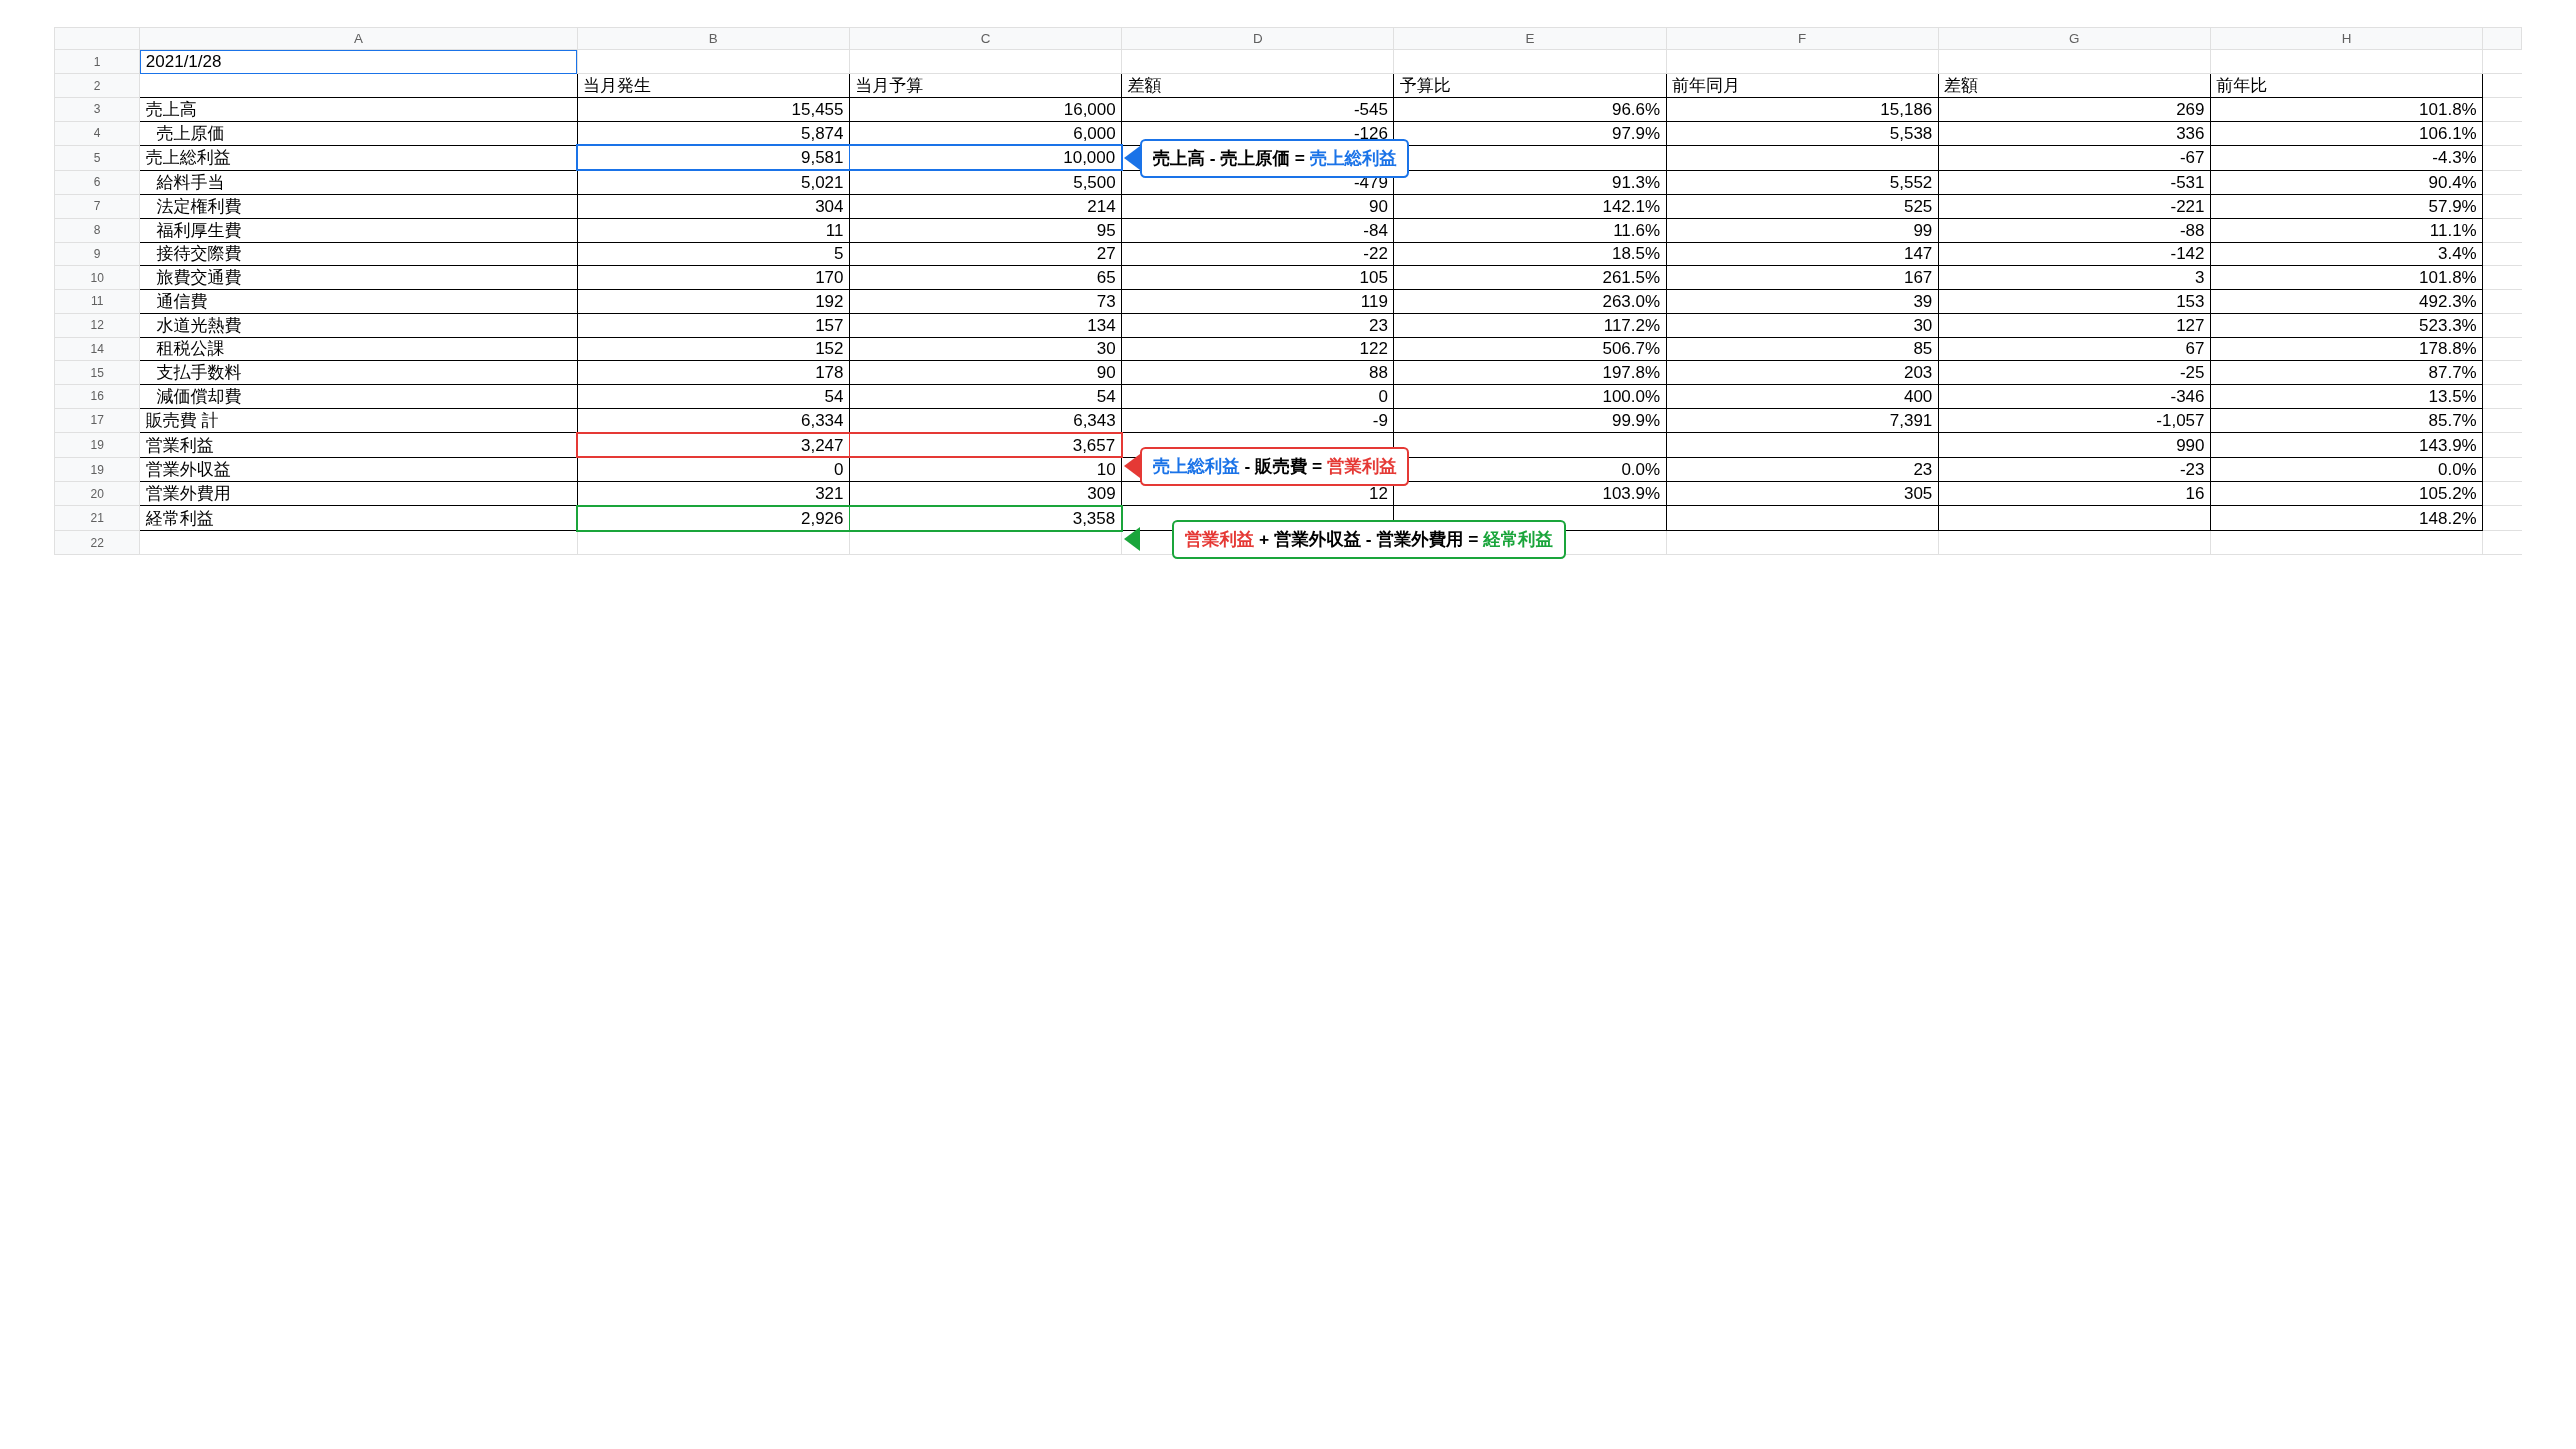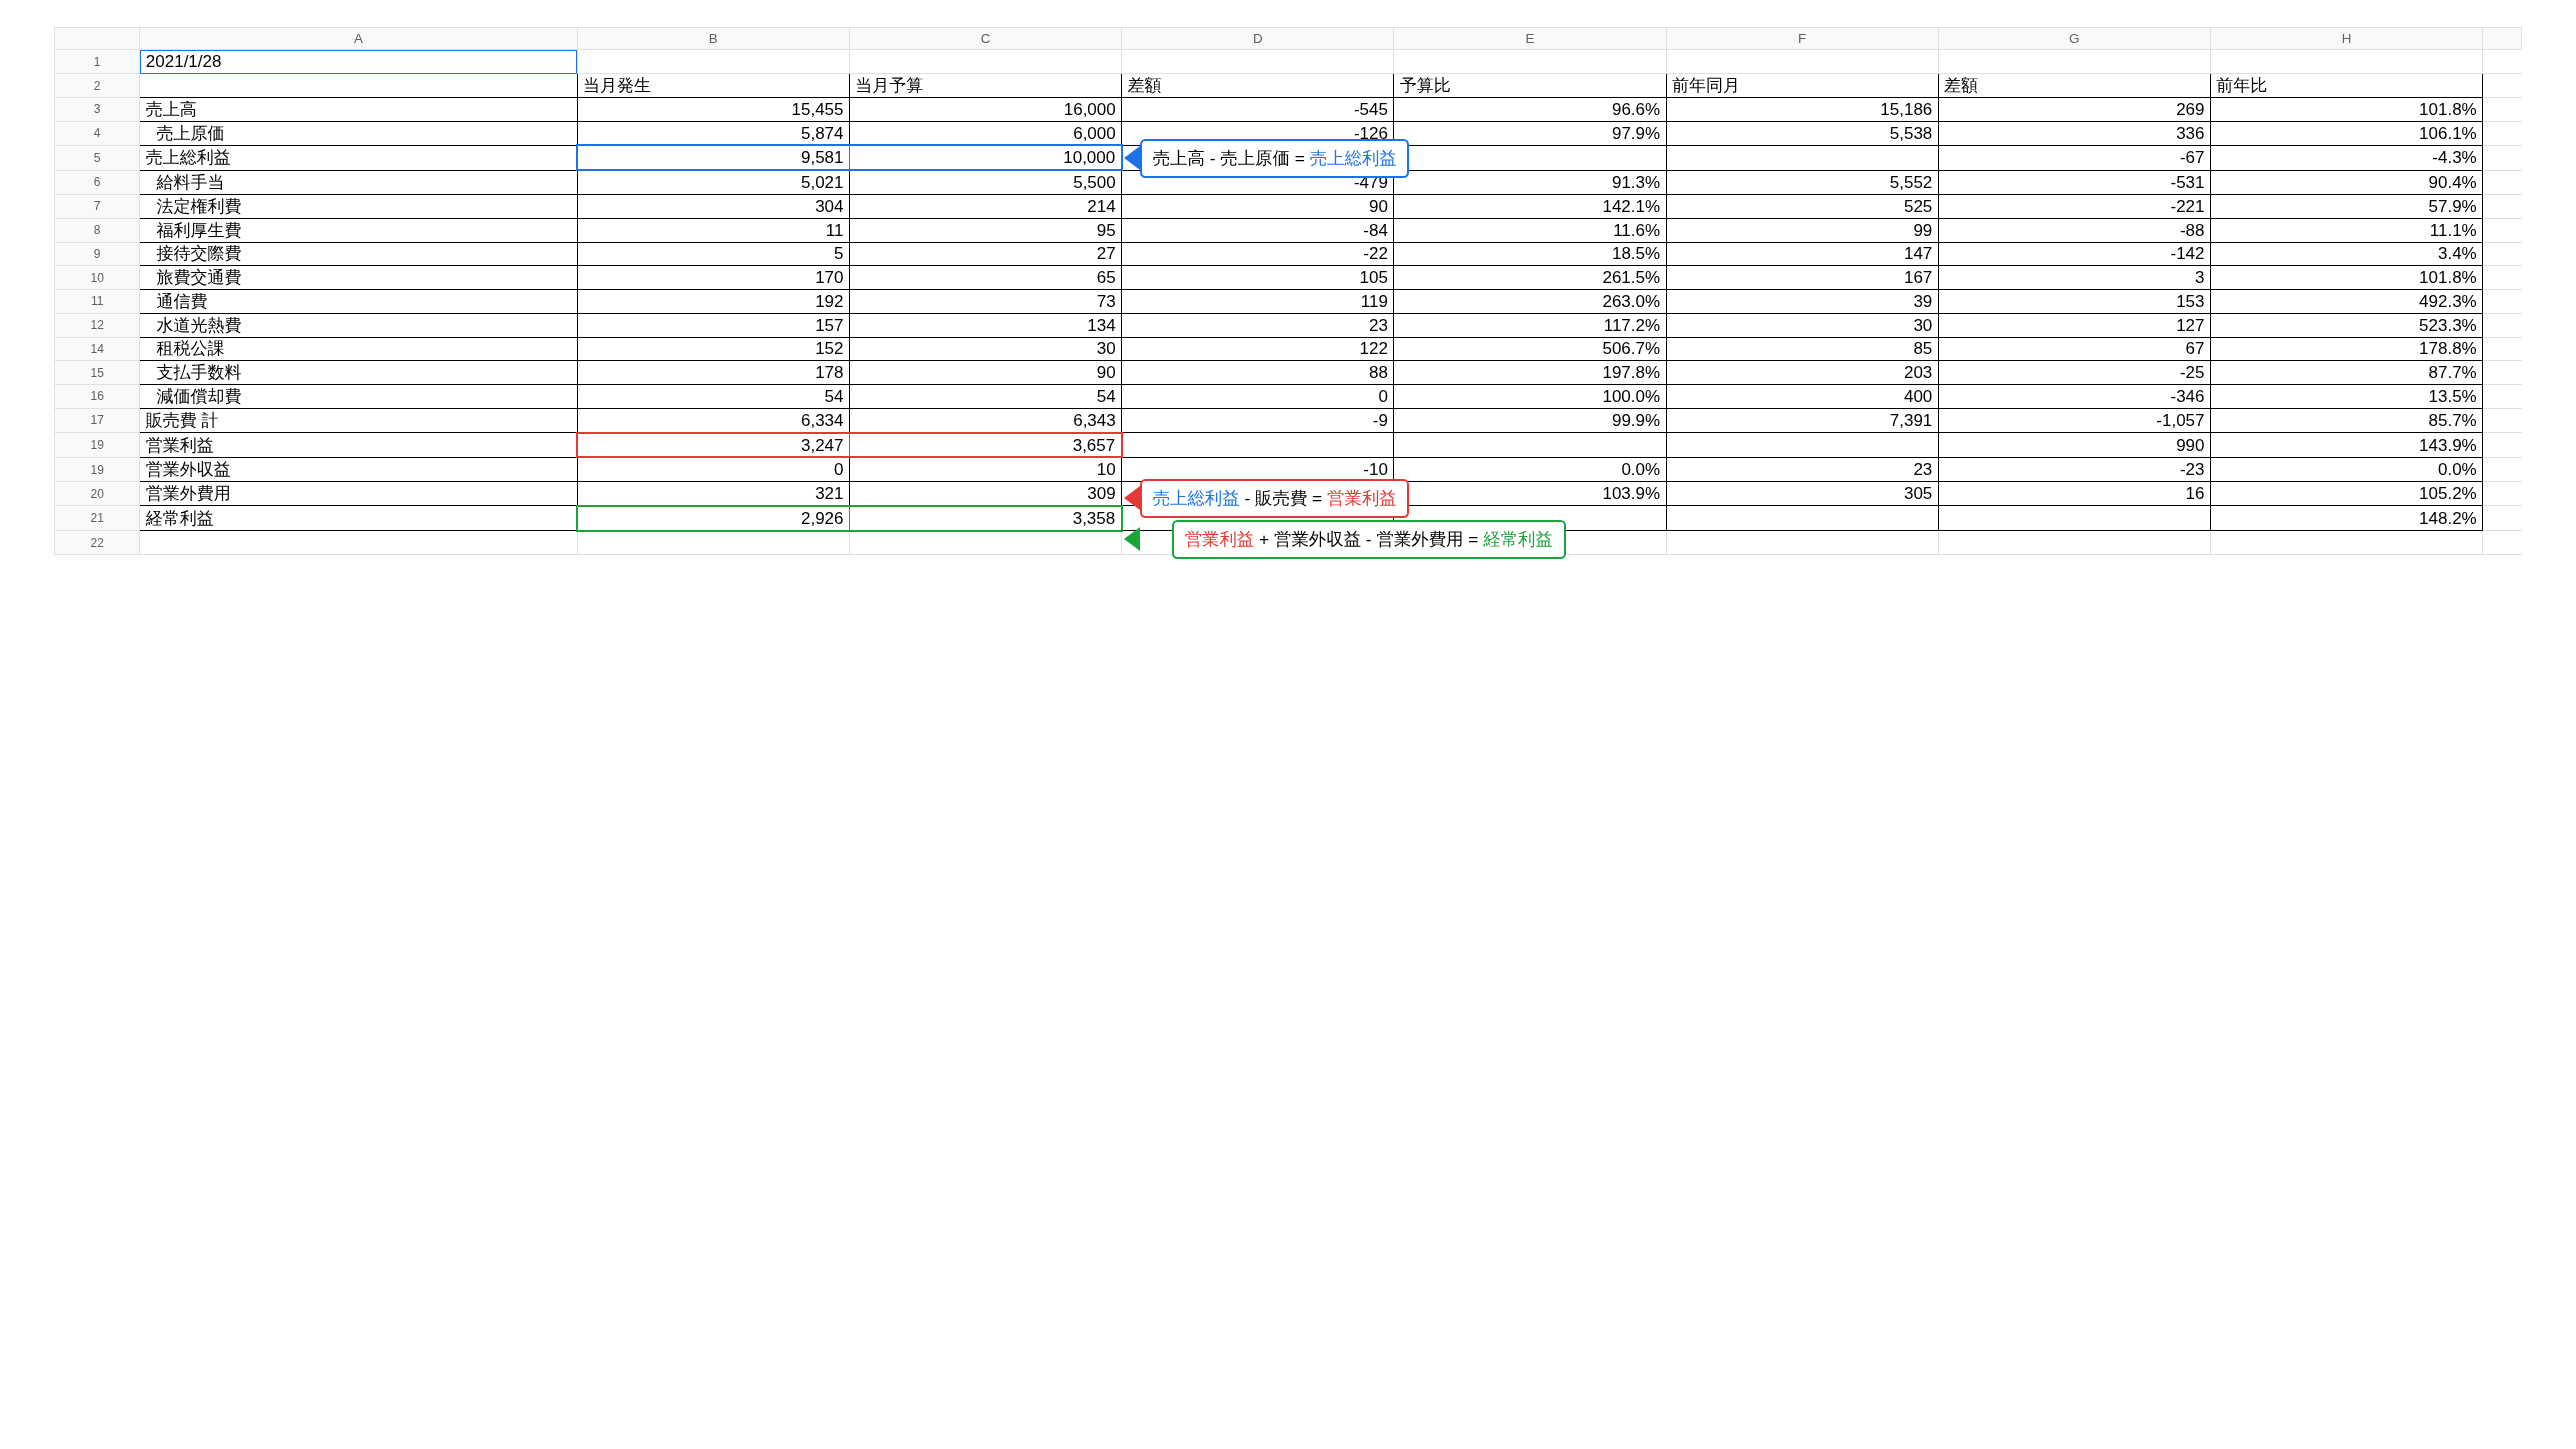--- a/index.html
+++ b/index.html
@@ -130,21 +130,21 @@
     width: 0;
     height: 0;
     border-top: 12px solid transparent;
     border-bottom: 12px solid transparent;
   }
   .callout .bubble {
     padding: 5.4px 10.7px;
     border-radius: 5.4px;
     background: #fff;
     font-size: 17.4px;
-    font-weight: 400;
+    font-weight: 700;
     white-space: nowrap;
   }
   .callout.blue  .bubble { border: 2px solid #1a73e8; }
   .callout.blue  .arrow  { border-right: 16px solid #1a73e8; }
   .callout.red   .bubble { border: 2px solid #e53935; }
   .callout.red   .arrow  { border-right: 16px solid #e53935; }
   .callout.green .bubble { border: 2px solid #1aa53b; }
   .callout.green .arrow  { border-right: 16px solid #1aa53b; }
 
   .c-blue  { color: #1a73e8; }
@@ -445,21 +445,21 @@
       <td class="tail"></td>
     </tr>
   </tbody>
     </table>
 
   <div class="callouts">
     <div class="callout blue" id="callout-blue" style="left: 1124px; top: 139px;">
       <div class="arrow"></div>
       <div class="bubble" id="bubble-blue"><span class="c-black">売上高</span><span class="c-black"> - </span><span class="c-black">売上原価</span><span class="c-black"> = </span><span class="c-blue">売上総利益</span></div>
     </div>
-    <div class="callout red" id="callout-red" style="left: 1124px; top: 447px; margin-top: 32px;">
+    <div class="callout red" id="callout-red" style="left: 1124px; top: 447px;">
       <div class="arrow"></div>
       <div class="bubble" id="bubble-red"><span class="c-blue">売上総利益</span><span class="c-black"> - </span><span class="c-black">販売費</span><span class="c-black"> = </span><span class="c-red">営業利益</span></div>
     </div>
     <div class="callout green" id="callout-green" style="left: 1124px; top: 520px; gap: 32px;">
       <div class="arrow"></div>
       <div class="bubble" id="bubble-green"><span class="c-red">営業利益</span><span class="c-black"> + </span><span class="c-black">営業外収益</span><span class="c-black"> - </span><span class="c-black">営業外費用</span><span class="c-black"> = </span><span class="c-green">経常利益</span></div>
     </div>
   </div>
 
 </div>

